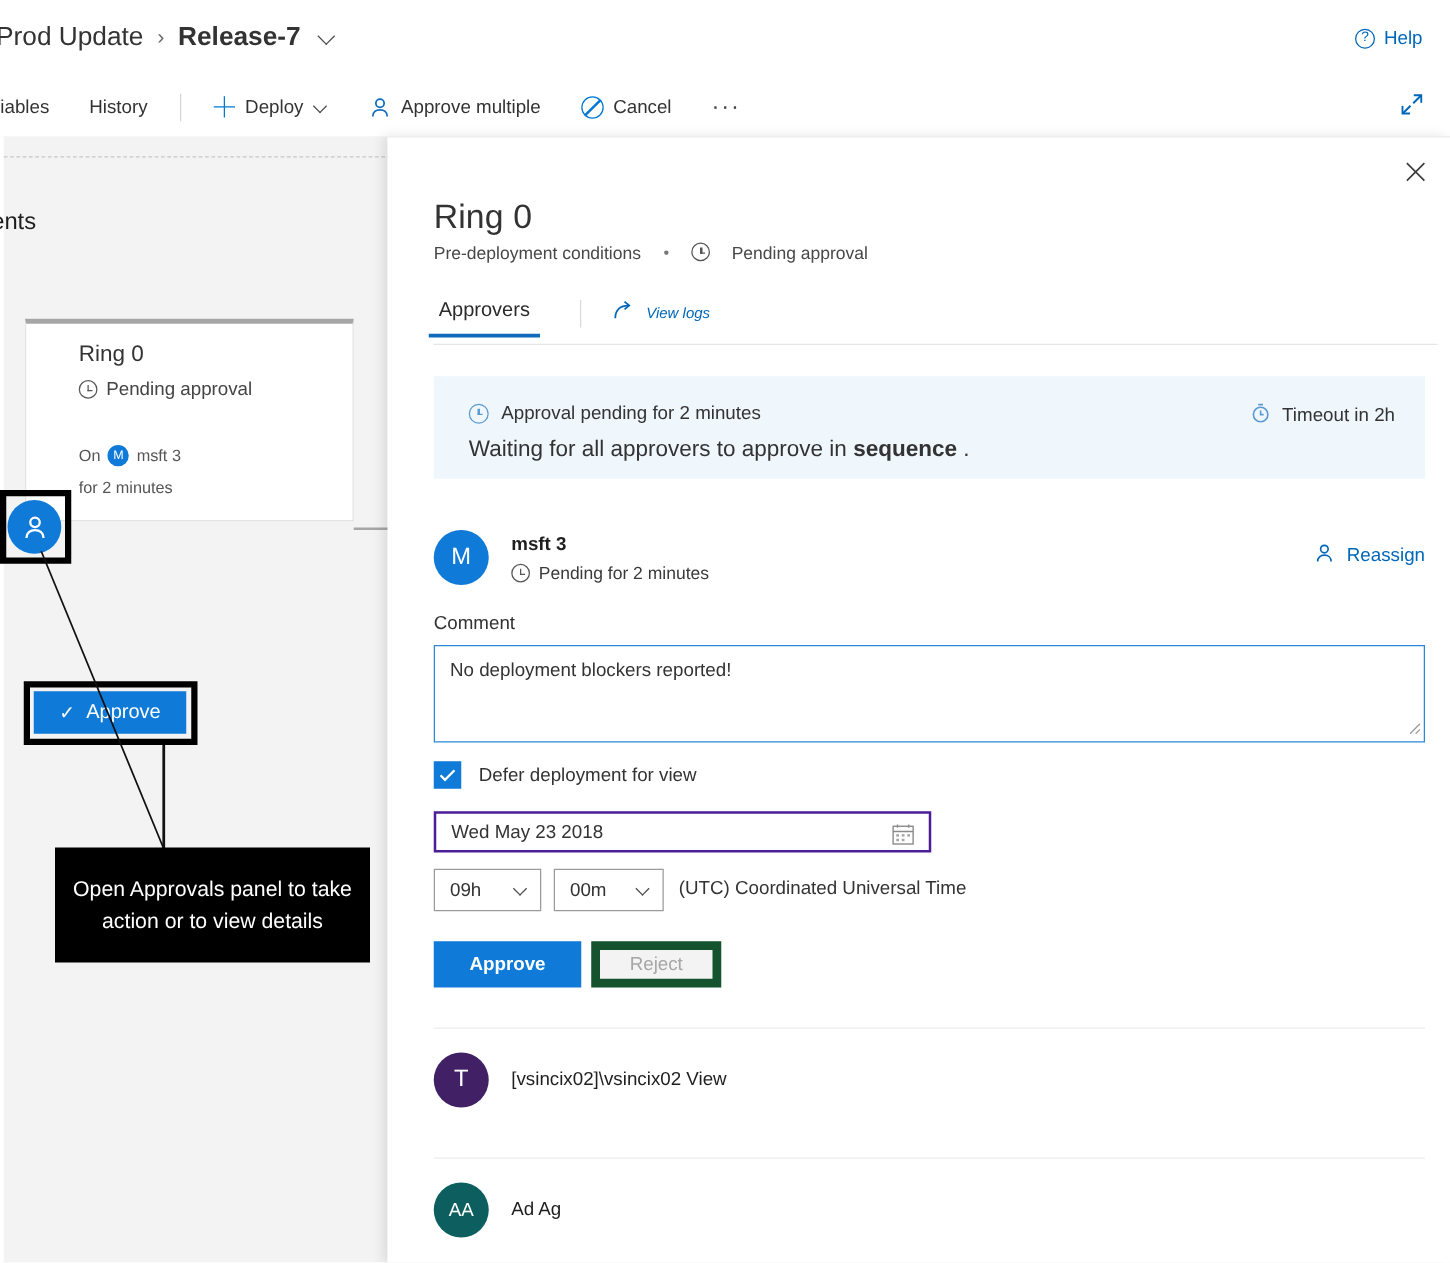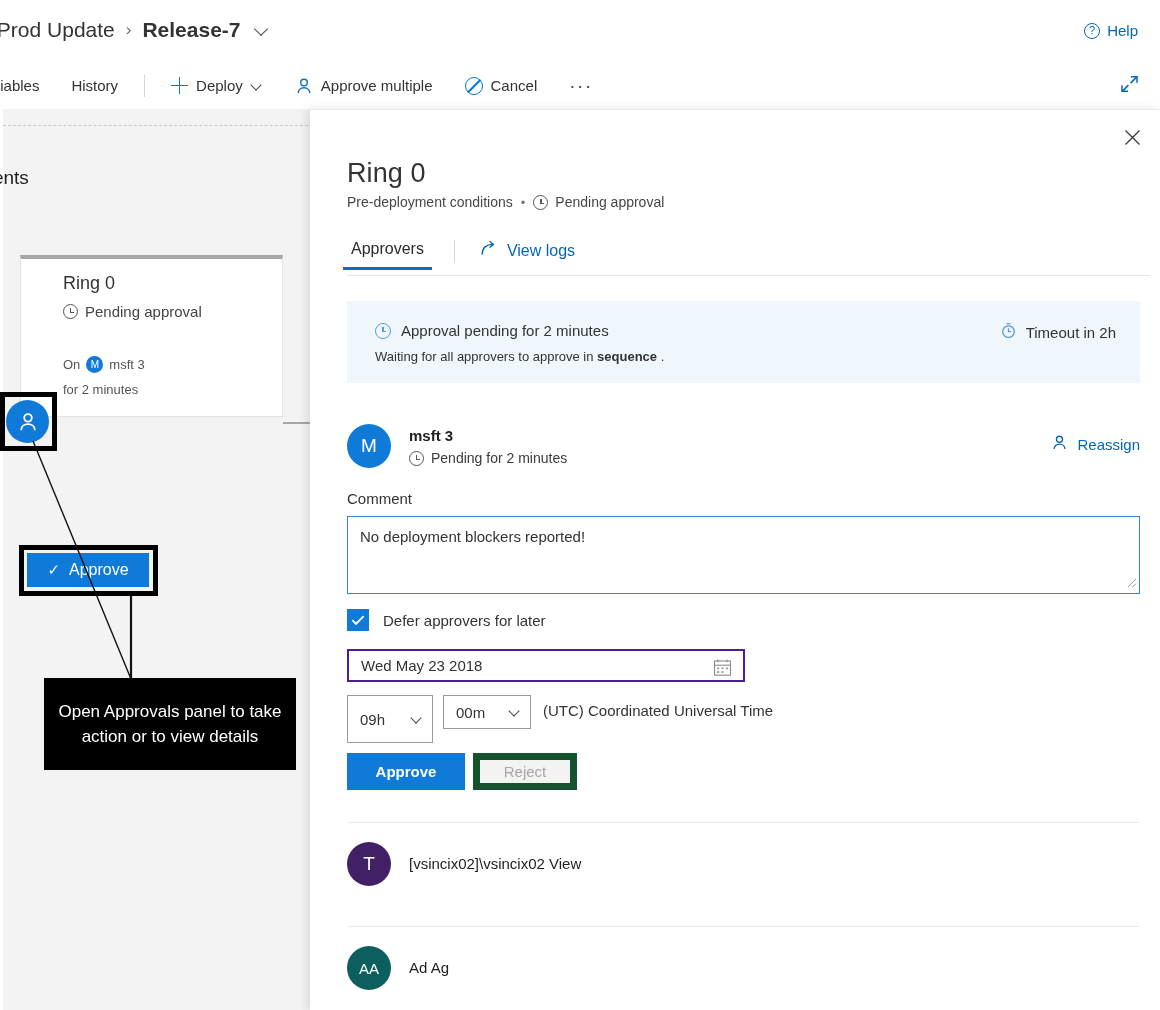--- a/index.html
+++ b/index.html
@@ -205,59 +205,59 @@
     display: flex; align-items: center; justify-content: center;
   }
   .panel-close svg { display: block; }
 
   .panel-title {
     position: absolute; left: 37px; top: 48px;
     font-size: 27px; font-weight: 400; color: #333; letter-spacing: 0.1px;
   }
   .panel-sub {
     position: absolute; left: 37px; top: 84px;
-    display: flex; align-items: center; gap: 7px;
+    display: flex; gap: 17px;
     font-size: 14px; color: #474747;
   }
   .sub-dot { color: #777; font-size: 13px; margin: 0 1px; }
 
   .tabs {
     position: absolute; left: 37px; top: 130px; width: 803px; height: 36px;
     display: flex; align-items: flex-start;
     border-bottom: 1px solid #e6e6e6;
   }
   .tab {
-    position: relative; padding: 0 4px 11px 4px; margin-right: 26px;
+    position: relative; padding: 0 4px 11px 4px; margin-right: 36px;
     font-size: 16px; color: #2b2b2b; cursor: pointer;
   }
   .tab.active::after {
     content: ""; position: absolute; left: -4px; right: -4px; bottom: -1px;
     height: 3px; background: #0f6cbd;
   }
   .tabs-div {
     width: 1px; height: 22px; background: #d9d9d9; margin: 0 25px 0 0;
   }
   .tab-logs {
     display: flex; align-items: center; gap: 9px;
-    font-size: 16px; color: #0067b8; cursor: pointer; padding-bottom: 11px;
+    font-size: 12px; color: #0067b8; cursor: pointer; padding-bottom: 11px; font-style: italic;
   }
 
   .banner {
     position: absolute; left: 347px; top: 301px;
     width: 793px; height: 82px; background: #eff6fc;
     display: block;
   }
   .banner-row1 {
     position: absolute; left: 28px; top: 21px;
     display: flex; align-items: center; gap: 10px;
     font-size: 15px; color: #333; text-align: right;
   }
   .banner-row2 {
     position: absolute; left: 28px; top: 48px;
-    font-size: 13px; color: #333; text-align: center;
+    font-size: 18px; color: #333; text-align: center;
   }
   .banner-row2 b { font-weight: 700; }
   .banner-timeout {
     position: absolute; right: 24px; top: 21px;
     display: flex; align-items: center; gap: 9px;
     font-size: 15px; color: #333;
   }
   .clock-blue {
     width: 16px; height: 16px; border: 1.3px solid #5b9bd5; border-radius: 50%;
     position: relative; flex: 0 0 auto;
@@ -326,21 +326,21 @@
   .date-input {
     position: absolute; left: 347px; top: 649px;
     width: 398px; height: 33px; border: 2px solid #4c1d95; background: #fff;
     display: flex; align-items: center; padding: 0 12px;
     font-size: 15px; color: #333;
   }
   .cal-ico { position: absolute; right: 11px; top: 7px; }
 
   .hsel {
     position: absolute; left: 347px; top: 695px;
-    width: 86px; height: 48px; border: 1px solid #9a9a9a; background: #fff;
+    width: 86px; height: 34px; border: 1px solid #9a9a9a; background: #fff;
     display: flex; align-items: center; justify-content: space-between;
     padding: 0 9px 0 12px; font-size: 15px; color: #333; cursor: pointer;
   }
   .msel {
     position: absolute; left: 443px; top: 695px;
     width: 88px; height: 34px; border: 1px solid #9a9a9a; background: #fff;
     display: flex; align-items: center; justify-content: space-between;
     padding: 0 9px 0 12px; font-size: 15px; color: #333; cursor: pointer;
   }
   .tzlabel {
@@ -548,21 +548,21 @@
   <svg class="resize-grip" style="left:1124px;top:575px" width="13" height="13" viewBox="0 0 13 13">
     <path d="M12 4 4 12M12 8.5 8.5 12" stroke="#9a9a9a" stroke-width="1"></path>
   </svg>
 
   <div class="defer-row">
     <span class="cbx">
       <svg width="14" height="12" viewBox="0 0 14 12" aria-hidden="true">
         <path d="M1.4 6.2 5 9.8 12.6 2.2" fill="none" stroke="#ffffff" stroke-width="1.9"></path>
       </svg>
     </span>
-    <span class="defer-label">Defer approvers for later</span>
+    <span class="defer-label">Defer deployment for view</span>
   </div>
 
   <div class="date-input">
     <span>Wed May 23 2018</span>
     <span class="cal-ico">
       <svg width="19" height="19" viewBox="0 0 19 19" aria-hidden="true">
         <rect x="1.5" y="3" width="16" height="14.2" fill="none" stroke="#8a8a8a" stroke-width="1.1"></rect>
         <path d="M1.5 7.2h16" stroke="#8a8a8a" stroke-width="1.1"></path>
         <path d="M5 1.6v2.6M14 1.6v2.6" stroke="#8a8a8a" stroke-width="1.1"></path>
         <rect x="4" y="9.3" width="2.2" height="2" fill="#a8a8a8"></rect>

